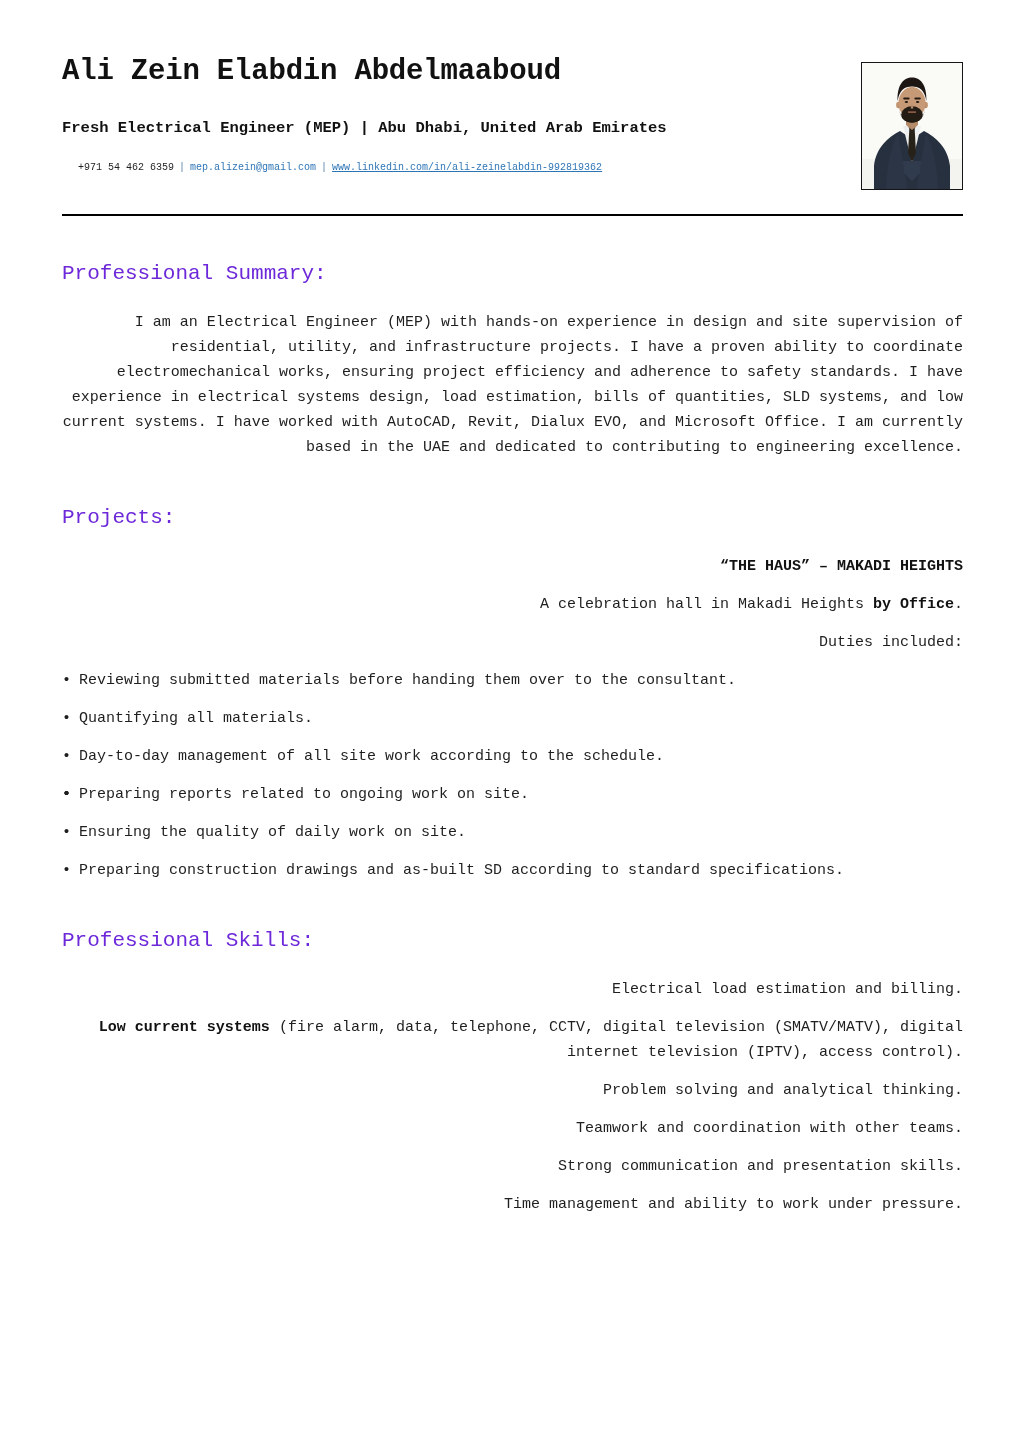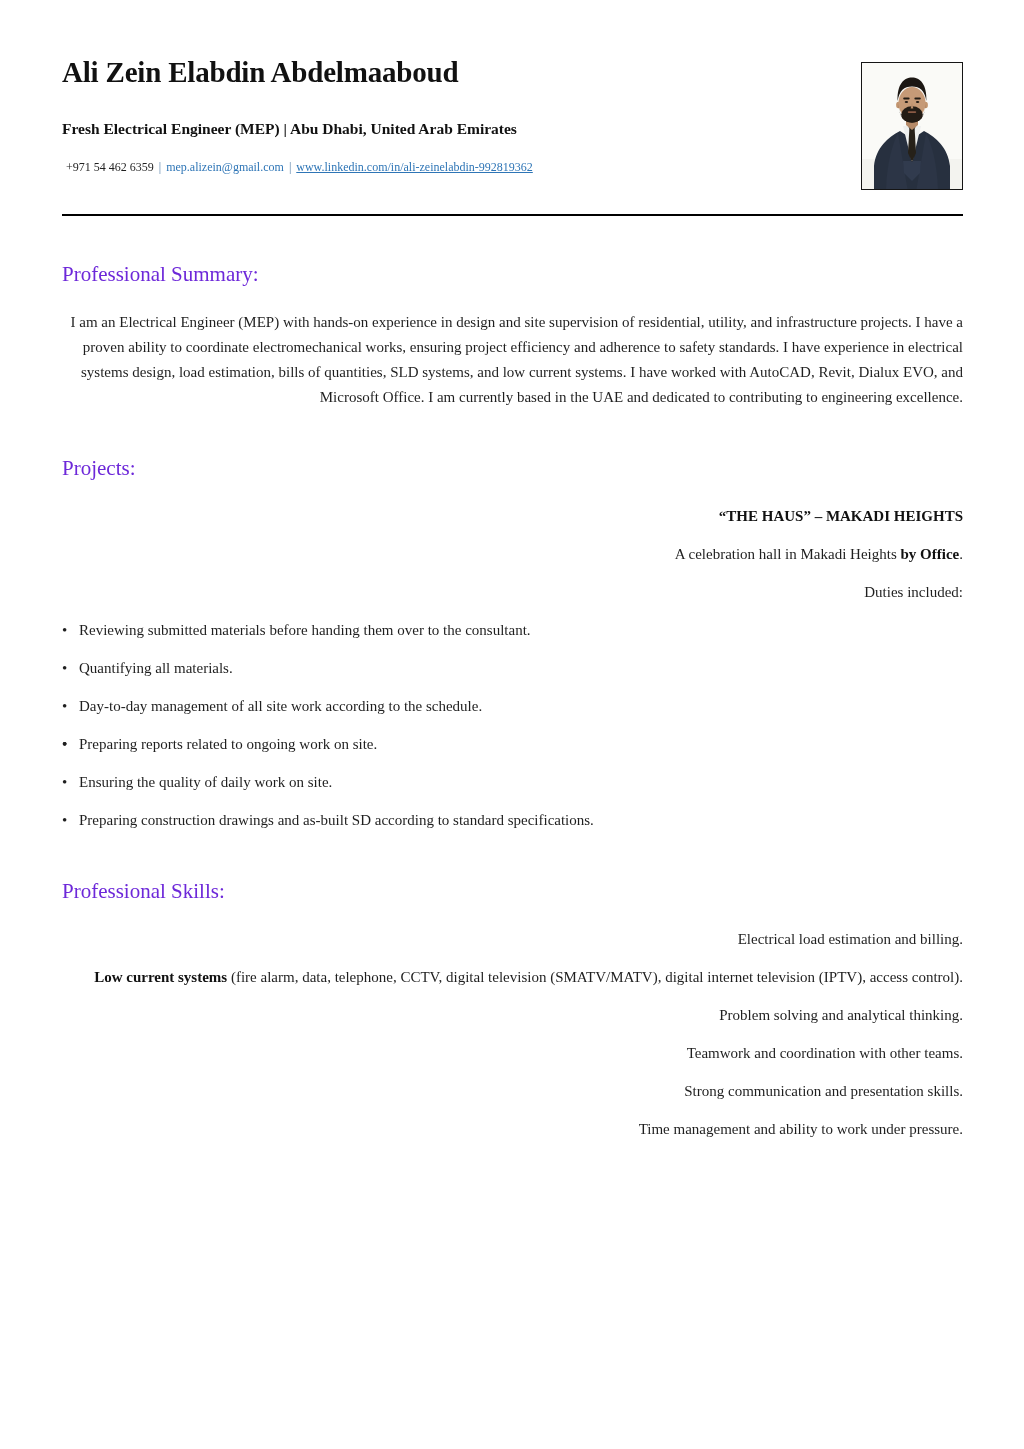--- a/index.html
+++ b/index.html
@@ -5,42 +5,42 @@
   html, body { margin: 0; padding: 0; background: #ffffff; }
   .page {
     position: relative;
     width: 1024px;
     height: 1449px;
     margin: 0 auto;
     background: #ffffff;
     box-sizing: border-box;
     padding: 54px 61px 0 62px;
     overflow: hidden;
-    font-family: Liberation Serif, serif;
+    font-family: Liberation Mono, monospace;
     color: #1f1f1f;
   }
   .header { position: relative; }
   .name {
     margin: 0;
     font-size: 29px;
     line-height: 36px;
     font-weight: 700;
     letter-spacing: -0.2px;
     color: #111111;
   }
   .subtitle {
     margin: 28px 0 0;
     font-size: 15.5px;
     line-height: 21px;
     font-weight: 700;
     color: #111111;
   }
   .contact {
-    margin: 18px 4px 0;
-    font-size: 12px;
+    margin: 18px 16px 0;
+    font-size: 10px;
     line-height: 21px;
   }
   .contact .sep { color: #5a82aa; padding: 0 5px; }
   .link { color: #2e75b6; text-decoration: none; cursor: pointer; }
   .link.underline { text-decoration: underline; }
   .photo {
     position: absolute;
     top: 8px;
     right: 0;
     width: 100px;

